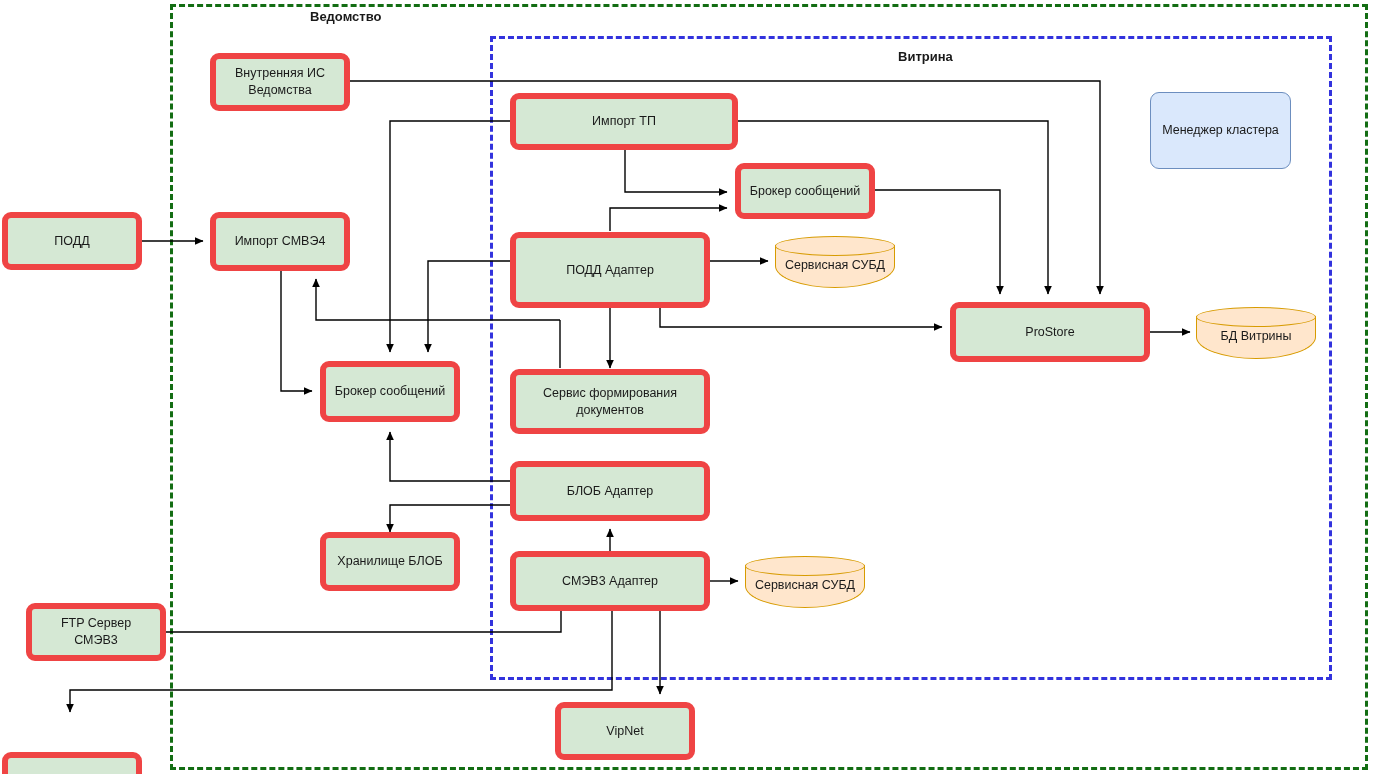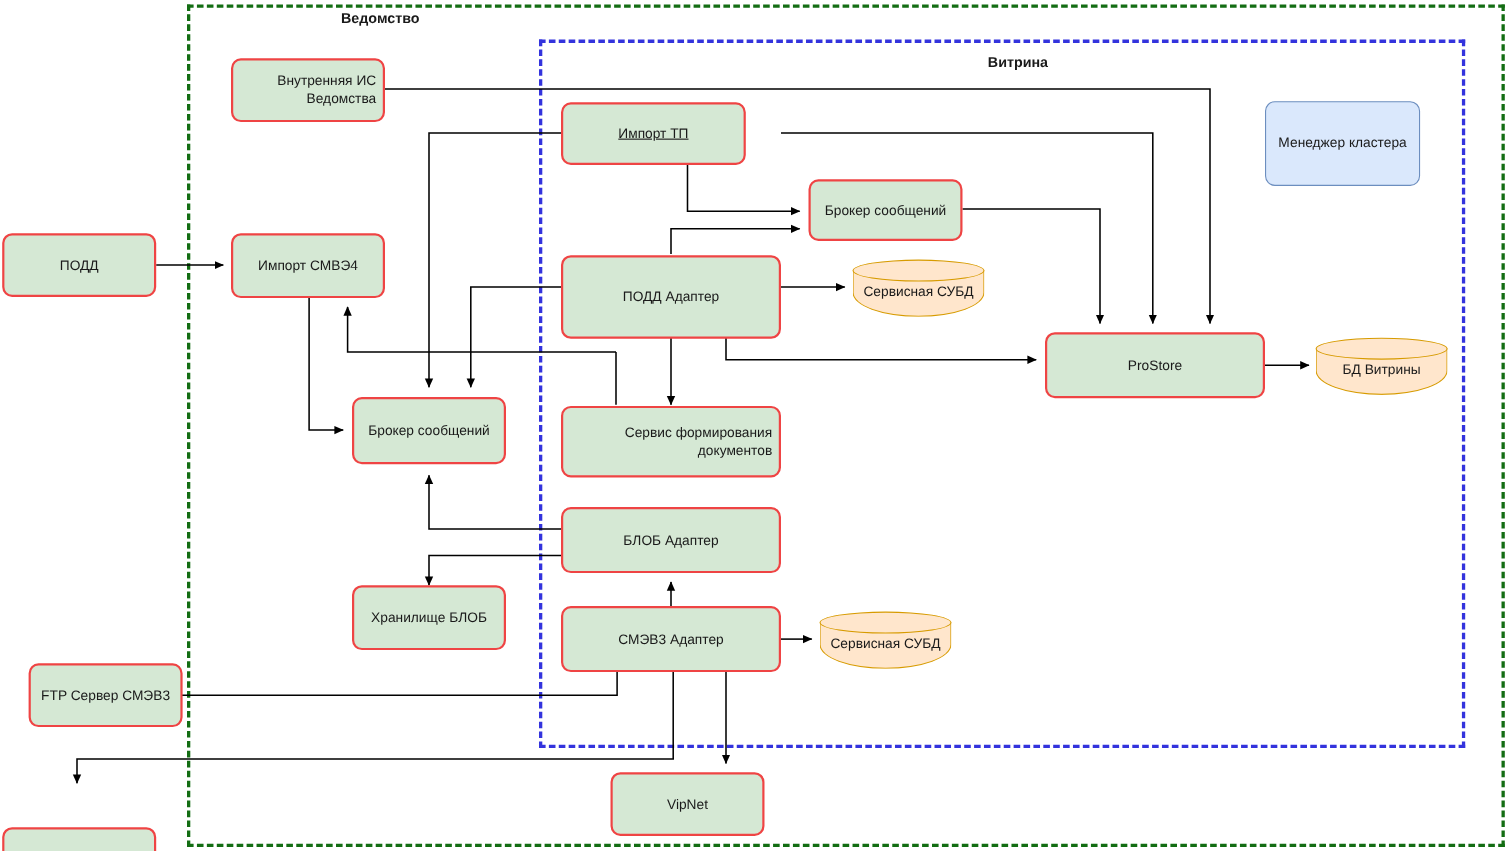--- a/index.html
+++ b/index.html
@@ -5,21 +5,21 @@
   html,body{margin:0;padding:0;background:#ffffff;}
   body{font-family:"Liberation Sans","DejaVu Sans",sans-serif;}
   #canvas{position:relative;width:1373px;height:774px;overflow:hidden;background:#fff;}
   svg.wires{position:absolute;left:0;top:0;width:1373px;height:774px;pointer-events:none;}
   .zone{position:absolute;box-sizing:border-box;background:transparent;}
   .zone-agency{border:3px dashed #136d13;}
   .zone-vitrina{border:3px dashed #3333dd;}
   .zone-title{position:absolute;font-size:13px;font-weight:bold;color:#1a1a1a;white-space:nowrap;}
   .node{position:absolute;box-sizing:border-box;display:flex;align-items:center;justify-content:center;
         text-align:center;border-radius:9px;font-size:12.5px;color:#1a1a1a;line-height:1.35;padding:3px 6px;}
-  .node-green{background:#d5e8d4;border:2px solid #ef4444;text-align:right;}
+  .node-green{background:#d5e8d4;border:6px solid #ef4444;}
   .node-blue{background:#dae8fc;border:1px solid #6c8ebf;}
   .db{position:absolute;box-sizing:border-box;}
   .db .body{position:absolute;left:0;right:0;top:9px;bottom:0;background:#ffe6cc;border:1.4px solid #d79b00;
             border-top:none;border-radius:0 0 50% 50%/0 0 22px 22px;}
   .db .lid{position:absolute;left:0;right:0;top:0;height:18px;background:#ffe6cc;border:1.4px solid #d79b00;border-radius:50%;}
   .db .dblabel{position:absolute;left:0;right:0;top:50%;transform:translateY(-30%);
                text-align:center;font-size:12.5px;color:#1a1a1a;}
 </style>
 </head>
 <body>
@@ -111,21 +111,21 @@
   </div>
 
   <div class="node node-green" style="left:320px;top:532px;width:140px;height:59px;">
     <span>Хранилище БЛОБ</span>
   </div>
 
   <div class="node node-green" style="left:555px;top:702px;width:140px;height:58px;">
     <span>VipNet</span>
   </div>
 
-  <div class="node node-green" style="left:510px;top:93px;width:168px;height:57px;text-decoration:underline;">
+  <div class="node node-green" style="left:510px;top:93px;width:228px;height:57px;">
     <span>Импорт ТП</span>
   </div>
 
   <div class="node node-green" style="left:735px;top:163px;width:140px;height:56px;">
     <span>Брокер сообщений</span>
   </div>
 
   <div class="node node-green" style="left:510px;top:232px;width:200px;height:76px;">
     <span>ПОДД Адаптер</span>
   </div>

